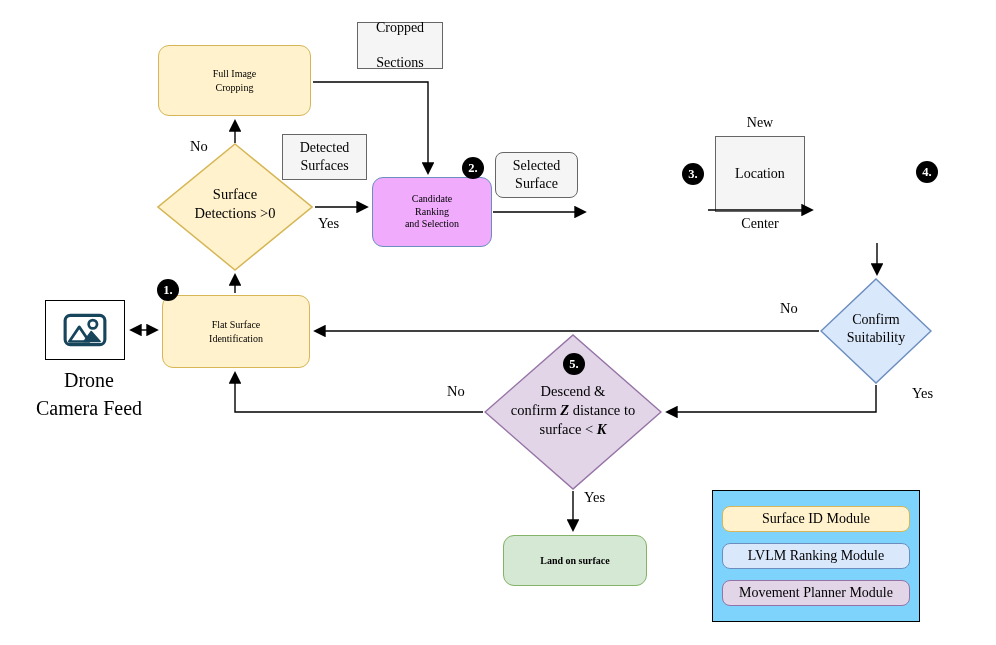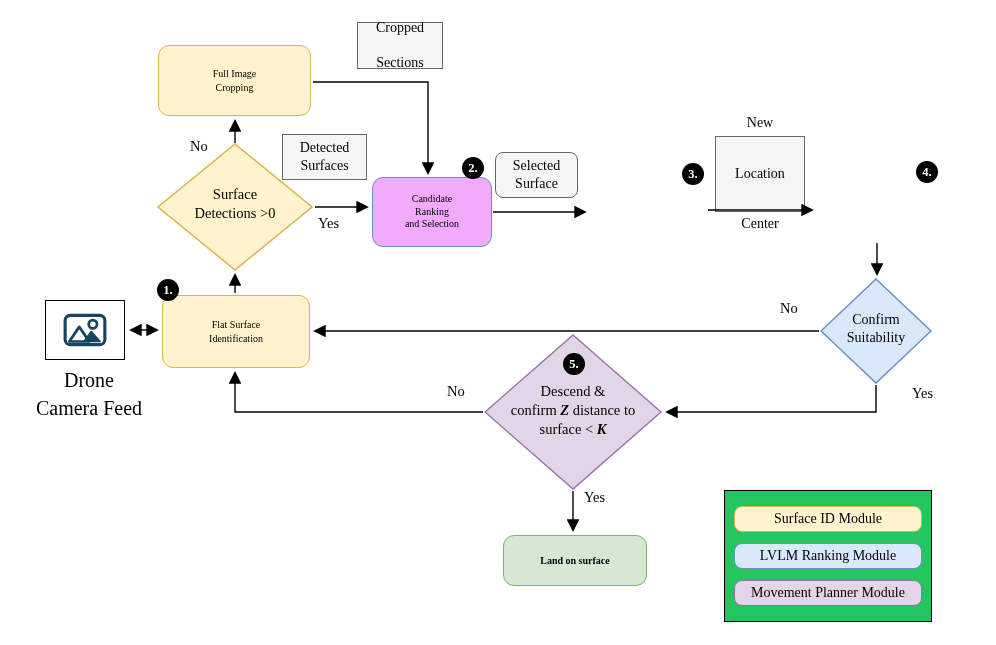--- a/index.html
+++ b/index.html
@@ -21,22 +21,22 @@
          justify-content:center;text-align:center;font-size:14.5px;line-height:1.3;z-index:2;}
   .badge{position:absolute;width:22px;height:22px;border-radius:50%;background:#000;
          color:#fff;display:flex;align-items:center;justify-content:center;
          font-size:12.5px;font-weight:bold;z-index:5;}
   .elabel{position:absolute;font-size:14.5px;z-index:3;}
   .edges{position:absolute;left:0;top:0;z-index:4;pointer-events:none;}
   .var{font-weight:bold;font-style:italic;}
   .tl{display:block;}
   .bold{font-weight:bold;}
   .legend{position:absolute;left:712px;top:490px;width:208px;height:132px;
-          border:1.5px solid #000;background:#22c55e;display:flex;flex-direction:column;
-          justify-content:space-evenly;align-items:center;padding:4px 0;z-index:2;box-sizing:border-box;margin-left:12px;}
+          border:1.5px solid #000;background:#7dd3fc;display:flex;flex-direction:column;
+          justify-content:space-evenly;align-items:center;padding:4px 0;z-index:2;box-sizing:border-box;}
   .legend .key{width:188px;border-radius:8px;text-align:center;font-size:14px;
                line-height:1.25;padding:3px 4px;box-sizing:border-box;}
   .camlabel{position:absolute;left:24px;top:366px;width:130px;text-align:center;
             font-size:20px;line-height:1.4;z-index:2;}
 </style>
 </head>
 <body>
 
 <div class="canvas">
 

